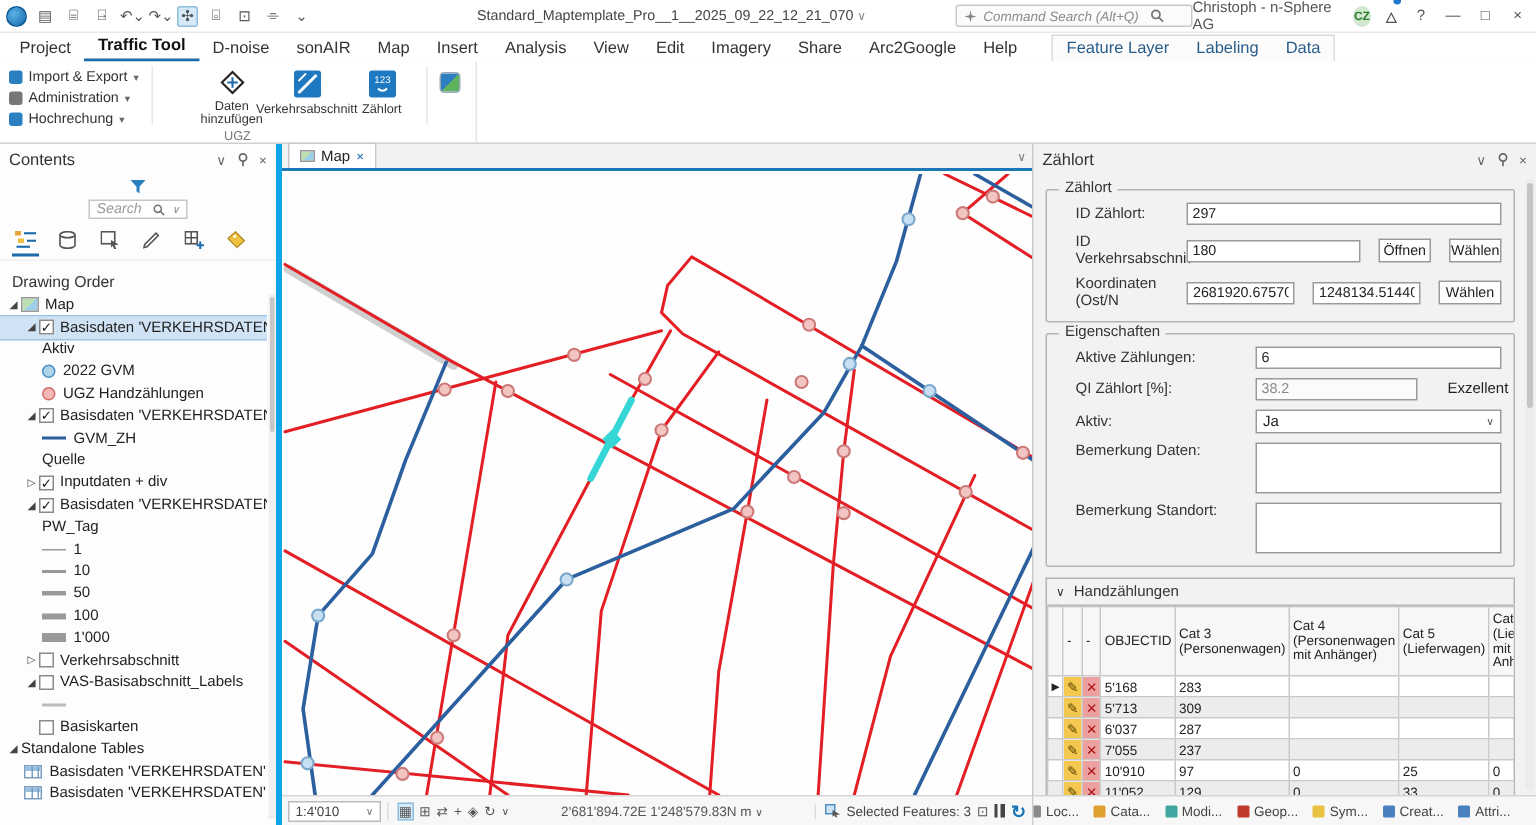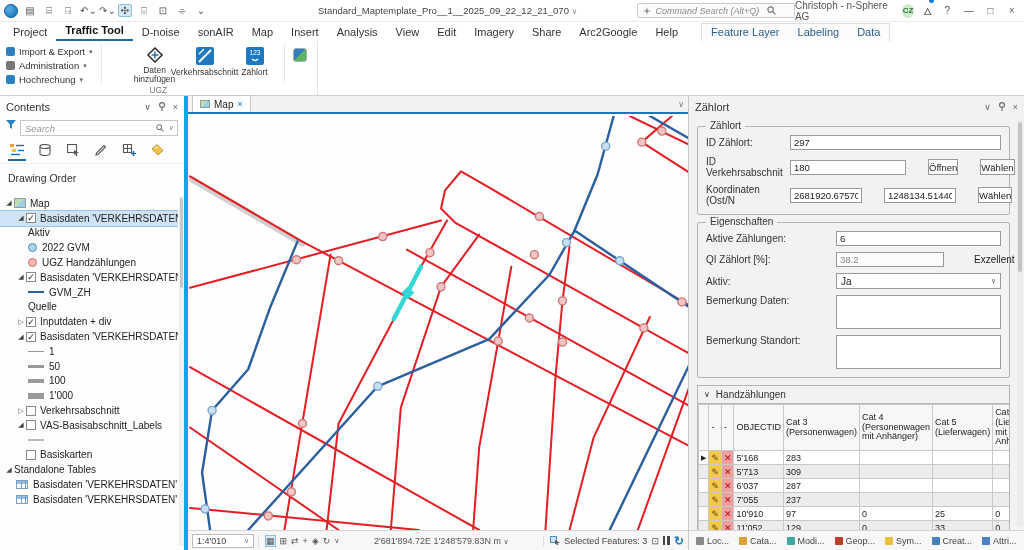--- a/index.html
+++ b/index.html
@@ -38,21 +38,21 @@
   .bigicon { width:22px; height:22px; display:flex; align-items:center; justify-content:center; }
   .ribbon-extra { display:flex; align-items:flex-start; padding:4px; }
   .globe { width:14px; height:14px; border-radius:3px; background:linear-gradient(135deg,#2d7fc0 50%, #5fb35f 50%); border:1px solid #9ab; }
 
   
   .main { position:absolute; top:96px; left:0; right:0; bottom:0; }
   .contents { position:absolute; left:0; top:0; width:188px; bottom:0; background:#fdfdfd; border-right:4px solid #0ea5e9; font-size:10.5px; }
   .panelhead { height:22px; display:flex; align-items:center; padding:0 6px; color:#333; font-size:11px; }
   .panelhead .sp { flex:1; }
   .phicon { color:#666; font-size:9px; margin-left:7px; }
-  .searchrow { display:flex; align-items:flex-start; gap:4px; padding:2px 6px 4px; }
+  .searchrow { display:flex; align-items:center; gap:4px; padding:2px 6px 4px;flex-direction:column; }
   .searchbox { flex:1; height:16px; border:1px solid #c6c6c6; display:flex; align-items:center; padding:0 4px; color:#999; font-style:italic; font-size:9.5px; background:#fff; gap:4px; }
   .searchbox .sp { flex:1; }
   .ctoolbar { display:flex; gap:10px; padding:4px 8px 2px; border-bottom:1px solid #eee; }
   .cticon { width:18px; padding-bottom:3px; display:flex; justify-content:center; color:#444; }
   .cticon.active { border-bottom:2px solid #1c6bab; }
   .droplabel { padding:8px 8px 4px; color:#333; font-size:10.5px; }
   .tree { position:absolute; top:100px; bottom:4px; left:0; right:6px; overflow:hidden; }
   .trow { display:flex; align-items:center; height:14.8px; white-space:nowrap; padding-left:4px; font-size:10px; color:#222; }
   .trow .exp { width:10px; font-size:7px; color:#444; text-align:center; flex:none; }
   .cb { width:10px; height:10px; border:1px solid #8a8a8a; background:#fff; font-size:9px; line-height:9px; text-align:center; color:#222; flex:none; margin-right:4px; }
@@ -87,40 +87,40 @@
   .pausebars i { width:2.5px; height:9px; background:#444; }
   .refresh { color:#1c77b8; font-weight:bold; font-size:12px; }
 
   
   .rpanel { position:absolute; left:688px; top:0; right:0; bottom:0; background:#f2f2f2; border-left:1px solid #c9c9c9; font-size:10px; }
   .rbody { position:absolute; top:22px; left:0; right:8px; bottom:22px; padding:2px 6px 0 8px; }
   .rscroll { position:absolute; right:1px; top:24px; bottom:24px; width:6px; background:#ececec; }
   .rscroll .thumb { position:absolute; top:2px; height:150px; left:1px; right:1px; background:#c4c4c4; border-radius:2px; }
   .gbox { border:1px solid #b5b5b5; border-radius:2px; padding:6px 8px 8px; margin-bottom:7px; position:relative; }
   .gbox > .glabel { position:absolute; top:-7px; left:8px; background:#f2f2f2; padding:0 4px; color:#333; }
-  .frow { display:flex; align-items:center; margin-top:6px; gap:22px; }
+  .frow { display:flex; align-items:center; margin-top:6px; gap:12px;margin-left:11px; }
   .flabel { width:108px; flex:none; color:#333; }
   .tinput { height:15px; border:1px solid #9a9a9a; background:#fff; font-size:9.5px; padding:0 3px; font-family:"Liberation Sans",sans-serif; color:#222; }
   .tinput:disabled { color:#888; background:#fbfbfb; }
   .btn { height:16px; border:1px solid #9a9a9a; background:#fdfdfd; font-size:9.5px; display:flex; align-items:center; justify-content:center; color:#222; }
   .dropdown { flex:1; height:16px; border:1px solid #9a9a9a; background:#fff; display:flex; align-items:center; padding:0 4px; justify-content:space-between; }
   .tarea { flex:1; height:34px; border:1px solid #9a9a9a; background:#fff; resize:none; }
   .secthead { display:flex; align-items:center; gap:6px; border:1px solid #b5b5b5; border-bottom:none; background:#f2f2f2; padding:3px 6px; font-size:10px; color:#333; }
   .hztable-wrap { border:1px solid #b5b5b5; background:#fff; overflow:hidden; height:132px; position:relative; }
   table.hz { border-collapse:collapse; table-layout:fixed; font-size:9px; }
   table.hz th, table.hz td { border:1px solid #c9c9c9; padding:0 2px; height:14px; overflow:hidden; white-space:nowrap; text-align:left; font-weight:normal; vertical-align:middle; }
   table.hz thead th { height:46px; background:#f7f7f7; vertical-align:middle; line-height:1.1; white-space:normal; }
   table.hz tr.alt td { background:#ececec; }
   .cell-edit { background:#f4c74e !important; text-align:center !important; color:#5a4500; }
   .cell-del  { background:#eda0a0 !important; text-align:center !important; color:#a11; font-weight:bold; }
   .hscroll { height:9px; background:#f0f0f0; border:1px solid #b5b5b5; border-top:none; position:relative; }
   .hscroll .thumb { position:absolute; left:95px; width:90px; top:1px; bottom:1px; background:#bdbdbd; }
   .twobtn { display:flex; gap:6px; margin-top:5px; }
   .twobtn .btn { flex:1; }
-  .btabs { position:absolute; left:0; right:0; bottom:0; height:20px; background:#f7f7f7; border-top:1px solid #d5d5d5; display:flex; align-items:center; font-size:9px; color:#444; padding:0 2px; overflow:hidden; }
+  .btabs { position:absolute; left:0; right:0; bottom:0; height:20px; background:#f7f7f7; border-top:1px solid #d5d5d5; display:flex; align-items:center; font-size:9px; color:#444; padding:0 2px; overflow:hidden;justify-content:flex-end; }
   .btab { display:flex; align-items:center; gap:3px; padding:2px 5px; white-space:nowrap; }
   .btab .sq { width:8px; height:8px; border-radius:1px; flex:none; }
 </style>
 </head>
 <body>
 
 <div class="app">
 
   <div class="titlebar">
     <div class="qat">
@@ -351,22 +351,29 @@
             <span class="exp">▷</span>
             <span class="cb on"></span>
             <span>Inputdaten + div</span>
           </div>
           <div class="trow" style="padding-left: 16px;">
             <span class="exp">◢</span>
             <span class="cb on"></span>
             <span>Basisdaten 'VERKEHRSDATEN' - Swiss10+ Kategorie...</span>
           </div>
           <div class="trow" style="padding-left: 28px;">
+            <span>PW_Tag</span>
+          </div>
+          <div class="trow" style="padding-left: 28px;">
             <span class="sw-line" style="height:1px;background:#999999"></span>
             <span>1</span>
+          </div>
+          <div class="trow" style="padding-left: 28px;">
+            <span class="sw-line" style="height:2px;background:#999999"></span>
+            <span>10</span>
           </div>
           <div class="trow" style="padding-left: 28px;">
             <span class="sw-line" style="height:3px;background:#999999"></span>
             <span>50</span>
           </div>
           <div class="trow" style="padding-left: 28px;">
             <span class="sw-line" style="height:4px;background:#999999"></span>
             <span>100</span>
           </div>
           <div class="trow" style="padding-left: 28px;">

